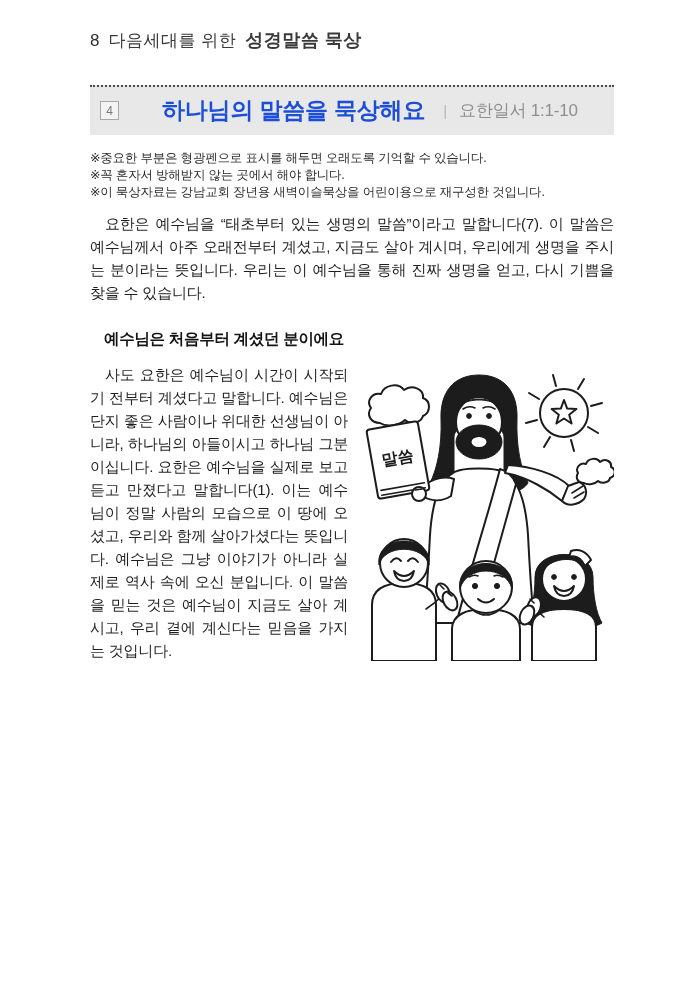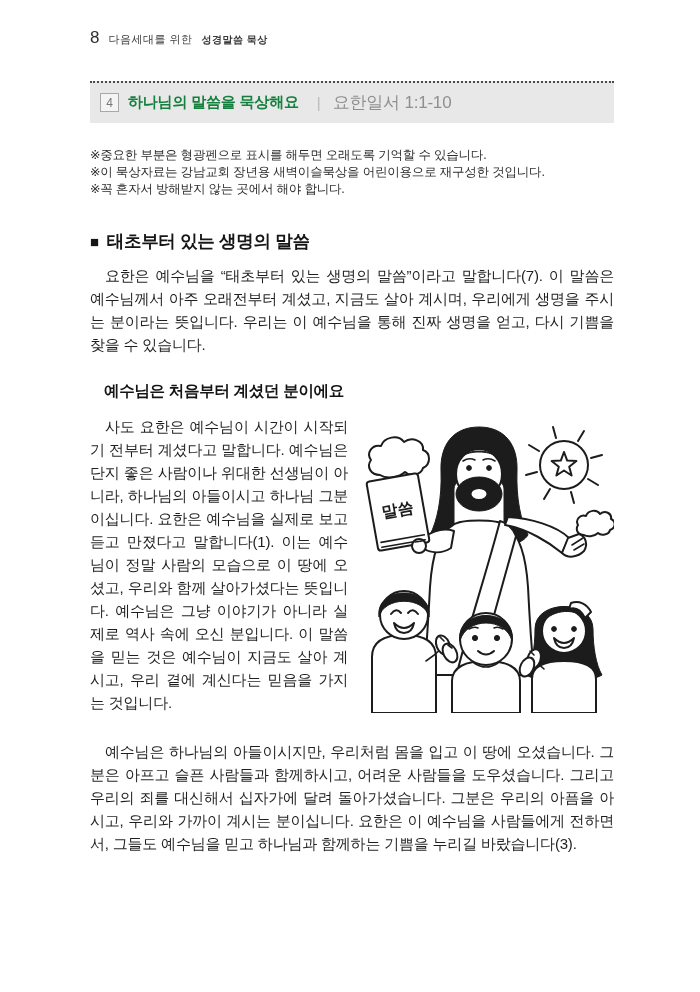--- a/index.html
+++ b/index.html
@@ -6,41 +6,41 @@
   body{
     width:700px;height:992px;background:#ffffff;
     font-family:"Liberation Sans","DejaVu Sans",sans-serif;
     color:#222222;overflow:hidden;
   }
   .page{box-sizing:border-box;width:700px;height:992px;padding:28px 86px 0 90px;position:relative;}
 
   
   .running-head{display:flex;align-items:baseline;gap:9px;color:#3a3a3a;margin-bottom:33px;}
   .running-head .pagenum{font-size:17px;font-weight:400;color:#2e2e2e;}
-  .running-head .rh-regular{font-size:11px;letter-spacing:.5px;}
-  .running-head .rh-bold{font-size:10px;font-weight:bold;letter-spacing:.5px;}
+  .running-head .rh-regular{font-size:17px;letter-spacing:.5px;}
+  .running-head .rh-bold{font-size:18px;font-weight:bold;letter-spacing:.5px;}
 
   
   .title-bar{
     border-top:2px dotted #4c4c4c;
     background:#e8e8e8;
     padding:8px 10px 9px 10px;
     display:flex;align-items:center;
   }
   .num-box{
     width:17px;height:17px;border:1px solid #a8a8a8;background:#f4f4f4;
     color:#777;font-size:12px;display:flex;align-items:center;justify-content:center;
     margin-right:9px;flex:0 0 auto;
   }
-  .lesson-title{font-size:15px;font-weight:bold;color:#15803d;letter-spacing:-0.2px;}
+  .lesson-title{font-size:23px;font-weight:bold;color:#1d4ed8;letter-spacing:-0.2px;margin-left:34px;}
   .title-sep{color:#b9b9b9;font-size:15px;margin:0 12px 0 18px;}
   .scripture{font-size:17px;color:#8f8f8f;letter-spacing:-0.2px;}
 
   
-  .notes{margin-top:24px;font-size:12.5px;line-height:17px;color:#2c2c2c;letter-spacing:-0.2px;}
+  .notes{margin-top:15px;font-size:12.5px;line-height:17px;color:#2c2c2c;letter-spacing:-0.2px;}
 
   
   .section-heading{margin-top:31px;font-size:17.5px;font-weight:bold;color:#161616;letter-spacing:-0.3px;}
   .section-heading .sq{font-size:15px;margin-right:8px;}
 
   
   .para{
     margin-top:11px;font-size:15px;line-height:23px;color:#1f1f1f;
     text-align:justify;text-indent:1em;letter-spacing:-0.2px;
   }
@@ -72,27 +72,24 @@
 
   <div class="title-bar">
     <span class="num-box">4</span>
     <span class="lesson-title">하나님의 말씀을 묵상해요</span>
     <span class="title-sep">|</span>
     <span class="scripture">요한일서 1:1-10</span>
   </div>
 
   <div class="notes">
     <div>※중요한 부분은 형광펜으로 표시를 해두면 오래도록 기억할 수 있습니다.</div>
+    <div>※꼭 혼자서 방해받지 않는 곳에서 해야 합니다.</div>
     <div>※이 묵상자료는 강남교회 장년용 새벽이슬묵상을 어린이용으로 재구성한 것입니다.</div>
-    <div>※꼭 혼자서 방해받지 않는 곳에서 해야 합니다.</div>
   </div>
 
-  <div class="section-heading">
-    <span class="sq">■</span><span>태초부터 있는 생명의 말씀</span>
-  </div>
   <p class="para">요한은 예수님을 “태초부터 있는 생명의 말씀”이라고 말합니다(7). 이 말씀은 예수님께서 아주 오래전부터 계셨고, 지금도 살아 계시며, 우리에게 생명을 주시는 분이라는 뜻입니다. 우리는 이 예수님을 통해 진짜 생명을 얻고, 다시 기쁨을 찾을 수 있습니다.</p>
 
   <div class="subhead">예수님은 처음부터 계셨던 분이에요</div>
 
   <div class="wrap-para clearfix">
     <div class="illus">
       <svg width="256" height="296" viewBox="0 0 256 296" xmlns="http://www.w3.org/2000/svg">
 
         <g class="st">
           <line x1="181" y1="34" x2="171" y2="28"></line>
@@ -187,15 +184,14 @@
           <circle class="dk" cx="139" cy="221" r="2.6"></circle>
           <path class="stt" d="M111,212 Q116,209 120,211"></path>
           <path class="stt" d="M136,211 Q140,209 145,212"></path>
           <path class="st" d="M120,234 Q128,241 136,234"></path>
         </g>
       </svg>
     </div>
     <p class="para" style="margin-top:8px;">사도 요한은 예수님이 시간이 시작되기 전부터 계셨다고 말합니다. 예수님은 단지 좋은 사람이나 위대한 선생님이 아니라, 하나님의 아들이시고 하나님 그분이십니다. 요한은 예수님을 실제로 보고 듣고 만졌다고 말합니다(1). 이는 예수님이 정말 사람의 모습으로 이 땅에 오셨고, 우리와 함께 살아가셨다는 뜻입니다. 예수님은 그냥 이야기가 아니라 실제로 역사 속에 오신 분입니다. 이 말씀을 믿는 것은 예수님이 지금도 살아 계시고, 우리 곁에 계신다는 믿음을 가지는 것입니다.</p>
   </div>
 
-  <p class="para">예수님은 하나님의 아들이시지만, 우리처럼 몸을 입고 이 땅에 오셨습니다. 그분은 아프고 슬픈 사람들과 함께하시고, 어려운 사람들을 도우셨습니다. 그리고 우리의 죄를 대신해서 십자가에 달려 돌아가셨습니다. 그분은 우리의 아픔을 아시고, 우리와 가까이 계시는 분이십니다. 요한은 이 예수님을 사람들에게 전하면서, 그들도 예수님을 믿고 하나님과 함께하는 기쁨을 누리길 바랐습니다(3).</p>
 
 </div>
 
 </body></html>

